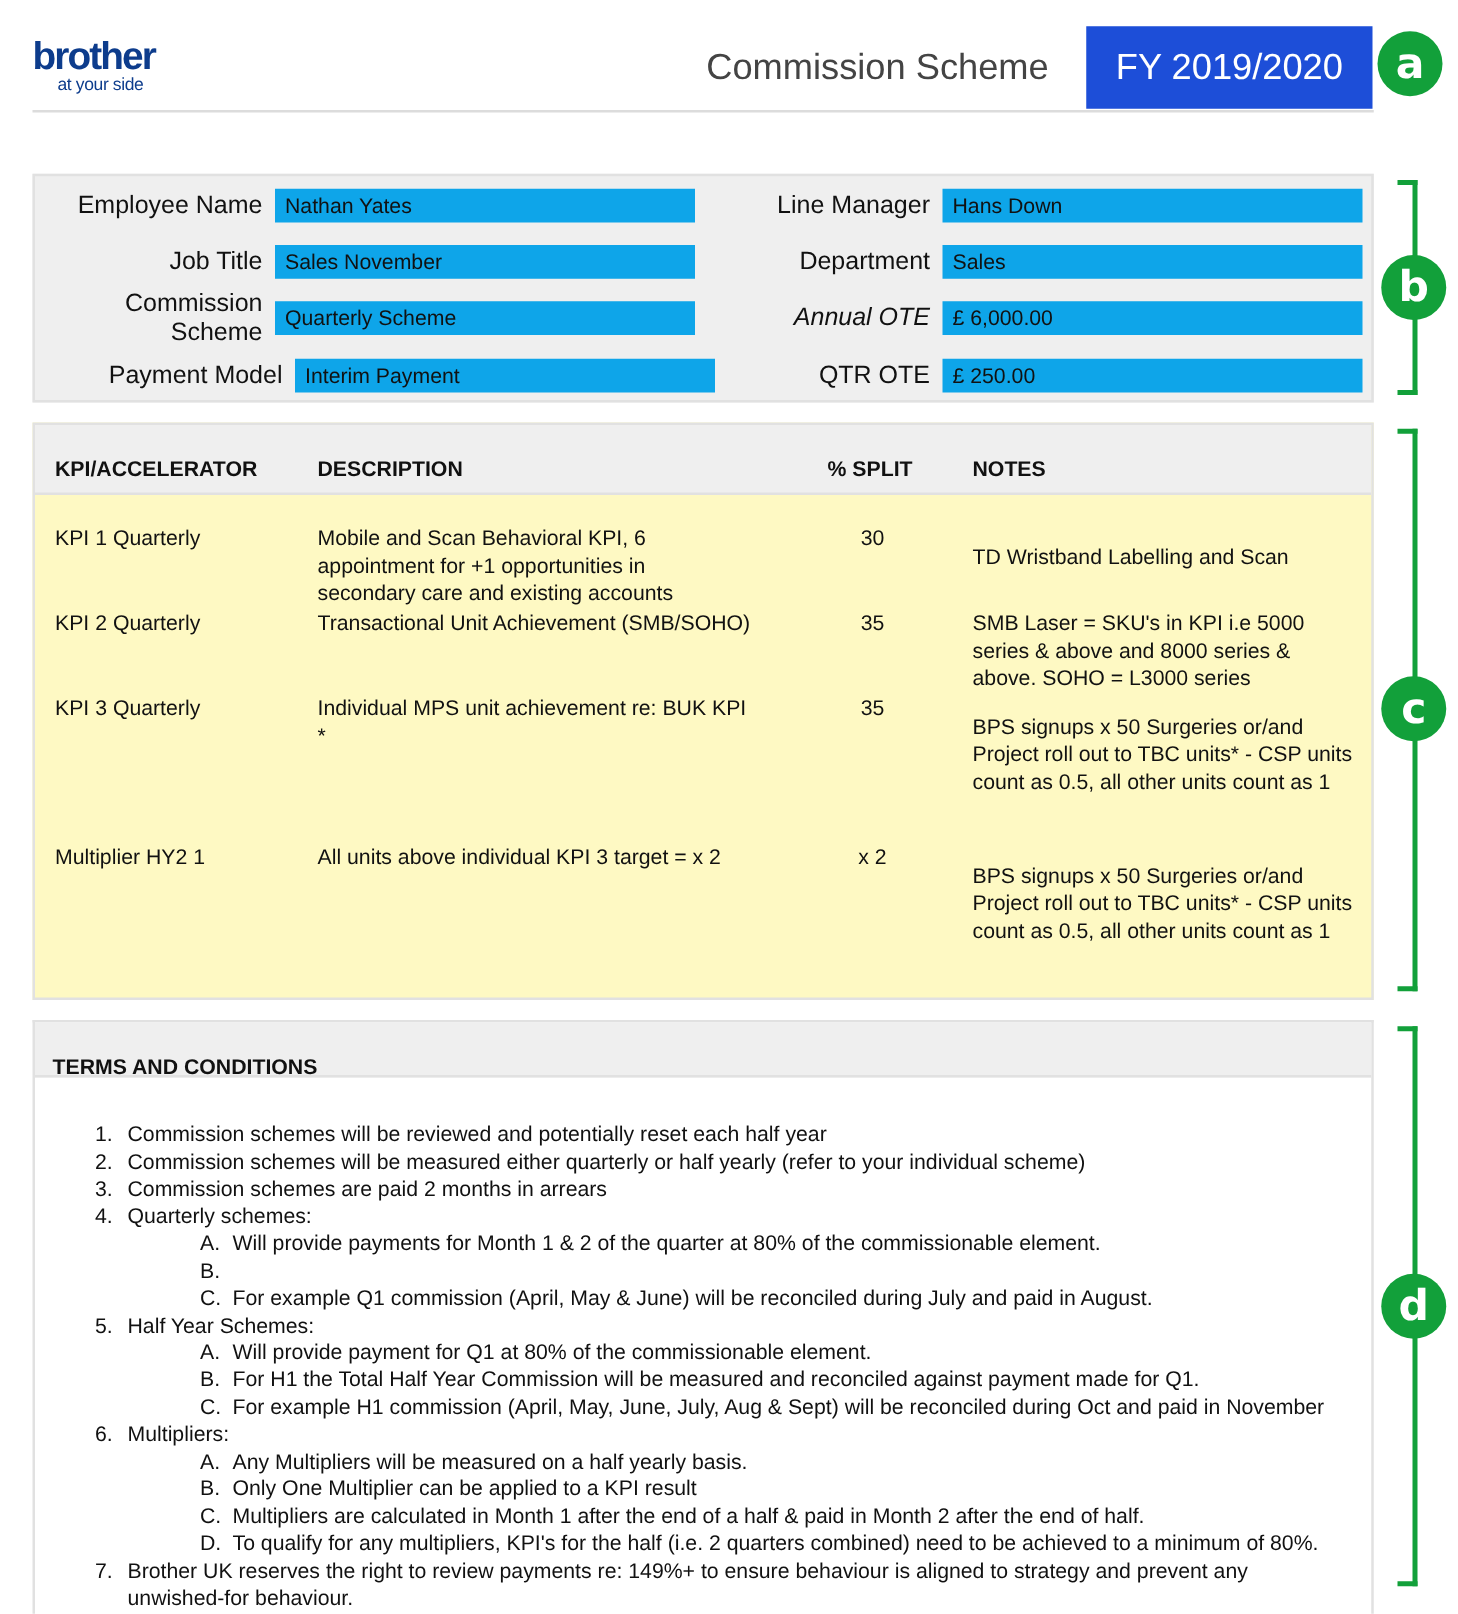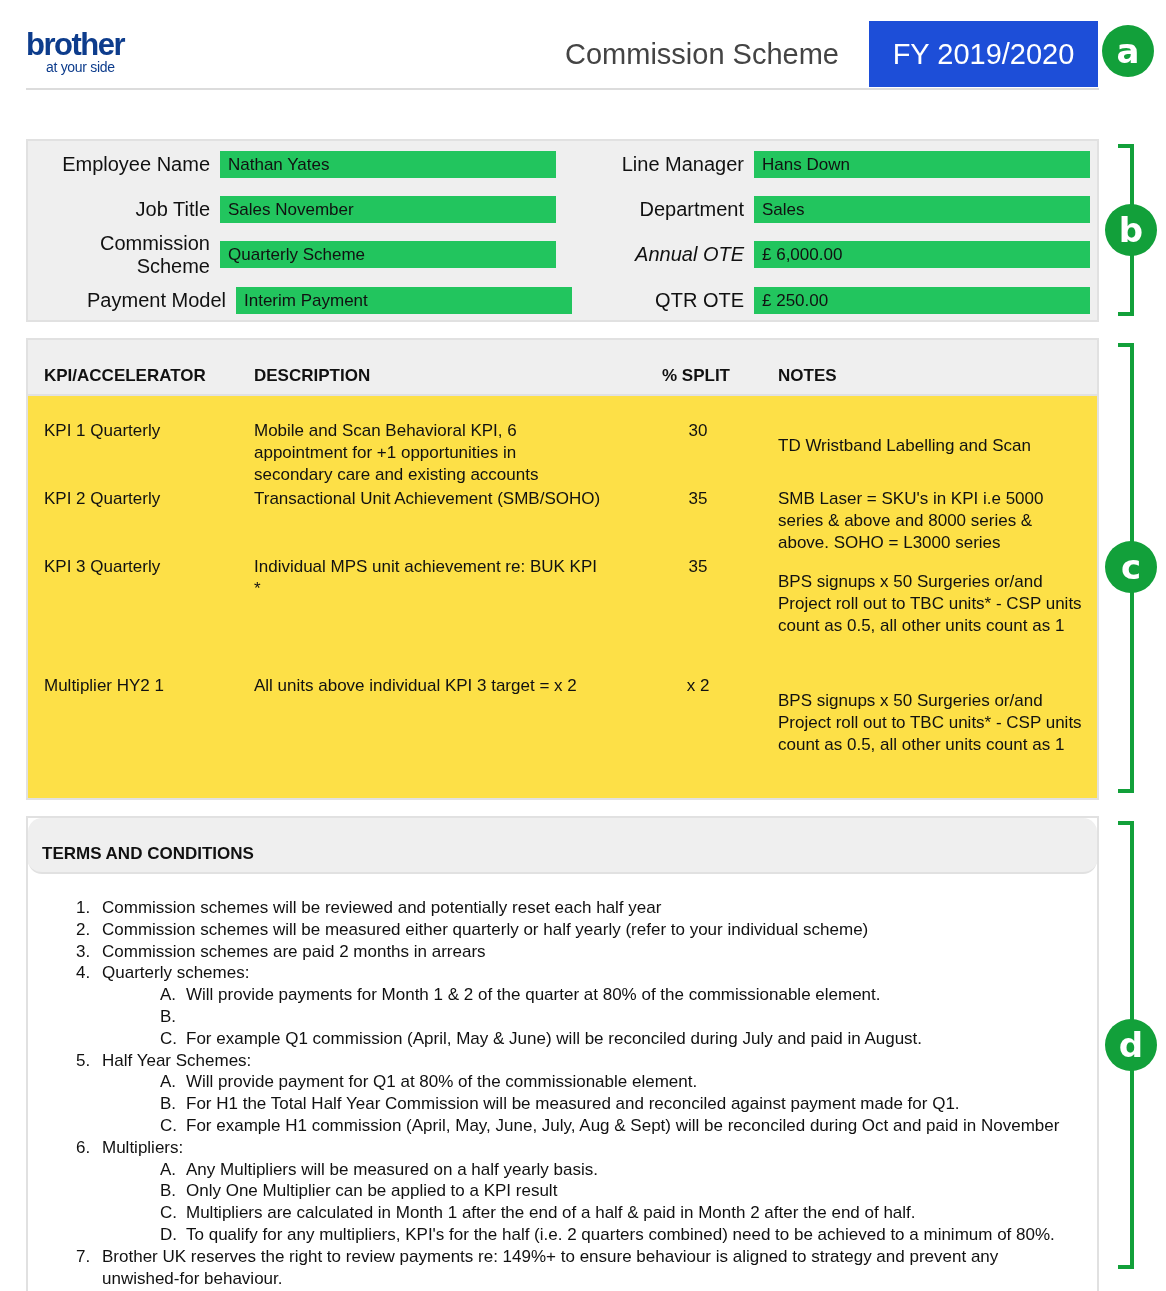--- a/index.html
+++ b/index.html
@@ -16,29 +16,29 @@
 
   
   .badge { position: absolute; width: 52px; height: 52px; border-radius: 50%; background: #12a03a; color: #fff; font-weight: bold; font-size: 34px; display: flex; align-items: center; justify-content: center; font-family: "DejaVu Sans", sans-serif; }
   .bracket { position: absolute; border: 4px solid #12a03a; border-left: none; width: 16px; }
 
   
   .panel { position: absolute; left: 26px; width: 1073px; border: 2px solid #e1e1e1; }
   .info-panel { top: 139px; height: 183px; background: #efefef; }
   .info-row { position: absolute; display: flex; align-items: center; height: 27px; }
   .info-label { text-align: right; font-size: 20px; color: #111; padding-right: 10px; }
-  .info-value { background: #22c55e; height: 27px; font-size: 17px; padding-left: 8px; display: flex; align-items: center; }
-
-  .kpi-panel { top: 338px; height: 462px; background: #fde047; }
+  .info-value { background: #0ea5e9; height: 27px; font-size: 17px; padding-left: 8px; display: flex; align-items: center; }
+
+  .kpi-panel { top: 338px; height: 462px; background: #fef9c3; }
   .panel-head { height: 56px; background: #efefef; border-bottom: 2px solid #e1e1e1; position: relative; }
   .th { position: absolute; top: 26px; font-weight: bold; font-size: 17px; }
   .cell { position: absolute; font-size: 17px; line-height: 22px; }
 
   .tc-panel { top: 816px; height: 480px; background: #fff; border-bottom: none; }
-  .tc-head { height: 56px; border-radius: 14px; }
+  .tc-head { height: 44px; }
   .tc-list { position: absolute; left: 48px; top: 79px; font-size: 17px; line-height: 21.8px; width: 1010px; }
   .tc-item { display: flex; }
   .tc-num { width: 26px; text-align: left; flex: none; }
   .tc-sub { display: flex; padding-left: 84px; }
   .tc-sub .tc-num { width: 26px; }
   .tc-text { flex: 1; }
 </style>
 </head>
 <body>
 

